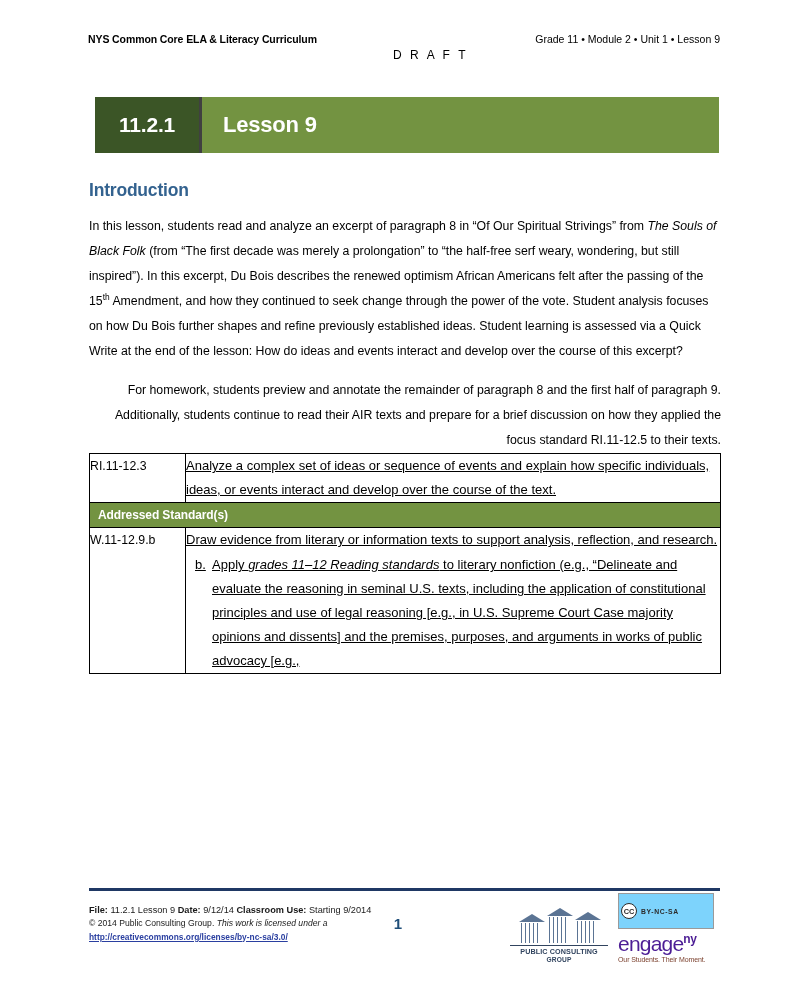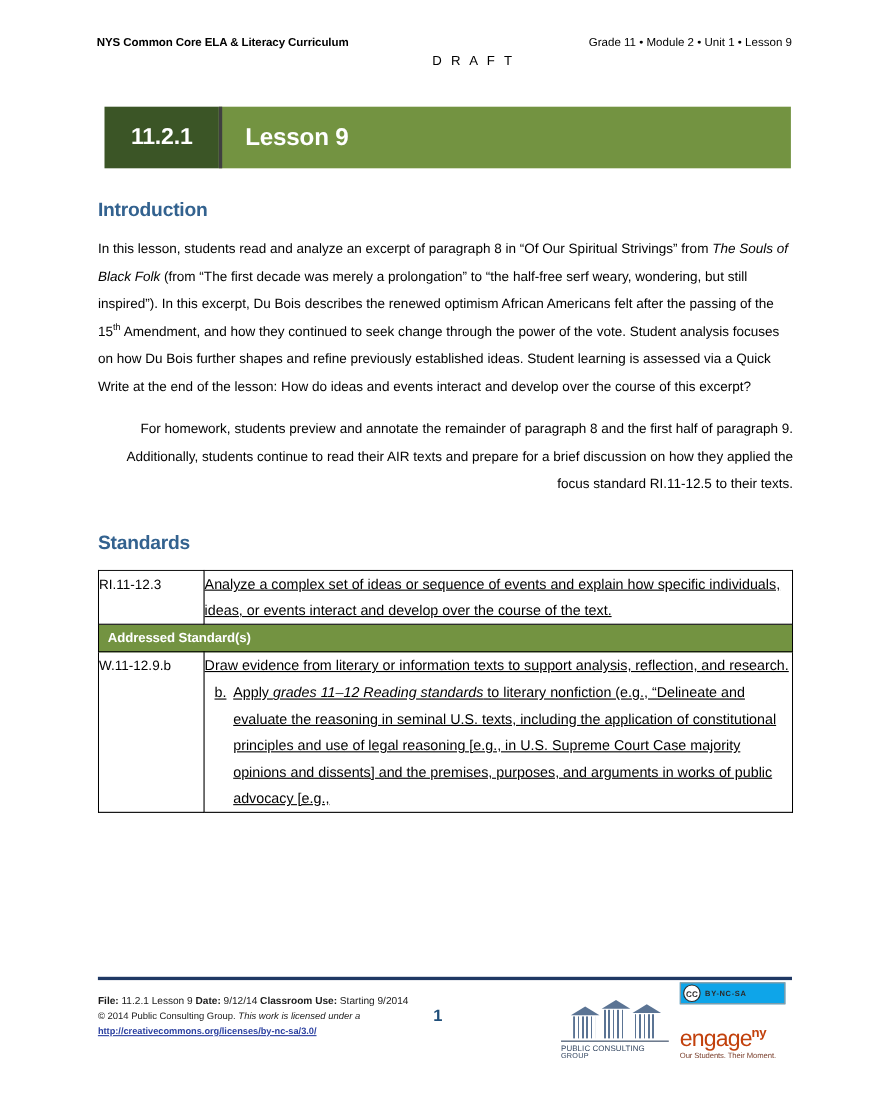--- a/index.html
+++ b/index.html
@@ -216,20 +216,22 @@
   .logos {
     position: absolute;
     right: 70px;
     top: 893px;
     display: flex;
     align-items: flex-end;
     gap: 10px;
   }
   .pcg-logo {
     width: 98px;
+    text-align: center;
+    font-weight: bold;
   }
   .pcg-columns {
     display: flex;
     align-items: flex-end;
     justify-content: center;
     gap: 3px;
     height: 42px;
   }
   .pcg-col {
     position: relative;
@@ -267,23 +269,23 @@
   .pcg-sub {
     font-size: 6.6px;
     color: #31445f;
     letter-spacing: 0.2px;
   }
 
   .engage-block { width: 108px; }
   .cc-badge {
     display: flex;
     align-items: center;
-    background: #0ea5e9;
+    background: #7dd3fc;
     border: 1px solid #9a9a9a;
-    height: 20px;
+    height: 36px;
     width: 96px;
     box-sizing: border-box;
     padding-left: 2px;
     text-align: center;
   }
   .cc-circle {
     width: 14px;
     height: 14px;
     border-radius: 50%;
     background: #ffffff;
@@ -298,23 +300,23 @@
   }
   .cc-text {
     font-size: 6.8px;
     font-weight: bold;
     color: #2b2b2b;
     letter-spacing: 0.6px;
     margin-left: 4px;
   }
   .engage-word {
     font-size: 21px;
-    color: #c2410c;
+    color: #4c1d95;
     letter-spacing: -0.8px;
-    margin-top: 20px;
+    margin-top: 4px;
     line-height: 1;
   }
   .engage-word .ny {
     font-size: 12px;
     font-weight: bold;
     vertical-align: super;
     letter-spacing: -0.4px;
   }
   .engage-tag {
     font-size: 7px;
@@ -340,21 +342,20 @@
   </div>
 
   <div class="content">
 
     <h2 class="section-heading">Introduction</h2>
 
     <p class="body-par"><span>In this lesson, students read and analyze an excerpt of paragraph 8 in “Of Our Spiritual Strivings” from </span><span class="ital">The Souls of Black Folk</span><span> (from “The first decade was merely a prolongation” to “the half-free serf weary, wondering, but still inspired”). In this excerpt, Du Bois describes the renewed optimism African Americans felt after the passing of the 15</span><sup>th</sup><span> Amendment, and how they continued to seek change through the power of the vote. Student analysis focuses on how Du Bois further shapes and refine previously established ideas. Student learning is assessed via a Quick Write at the end of the lesson: How do ideas and events interact and develop over the course of this excerpt?</span></p>
 
     <p class="body-par">For homework, students preview and annotate the remainder of paragraph 8 and the first half of paragraph 9. Additionally, students continue to read their AIR texts and prepare for a brief discussion on how they applied the focus standard RI.11-12.5 to their texts.</p>
 
-    <h2 class="section-heading standards-heading">Standards</h2>
 
     <div class="table-clip">
       <table class="standards">
         <tbody>
           <tr>
             <td class="code-cell">RI.11-12.3</td>
             <td class="desc-cell">
               <p>Analyze a complex set of ideas or sequence of events and explain how specific individuals, ideas, or events interact and develop over the course of the text.</p>
             </td>
           </tr>

